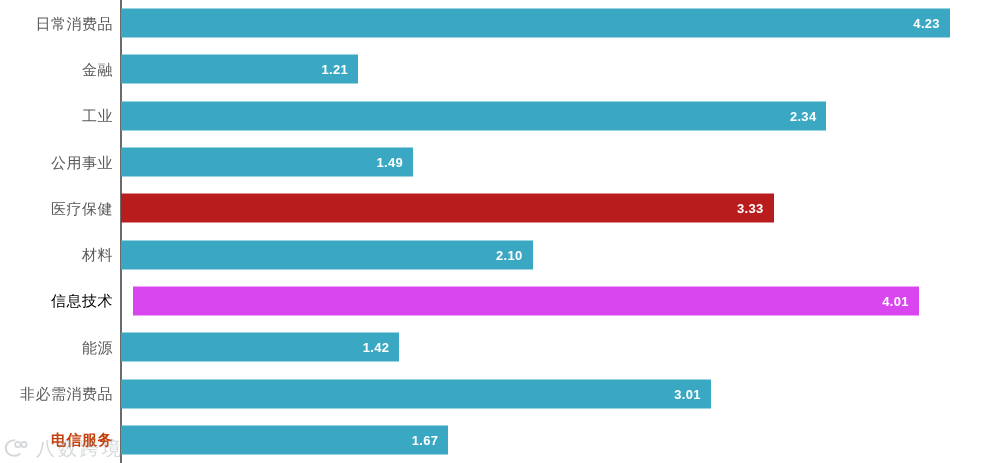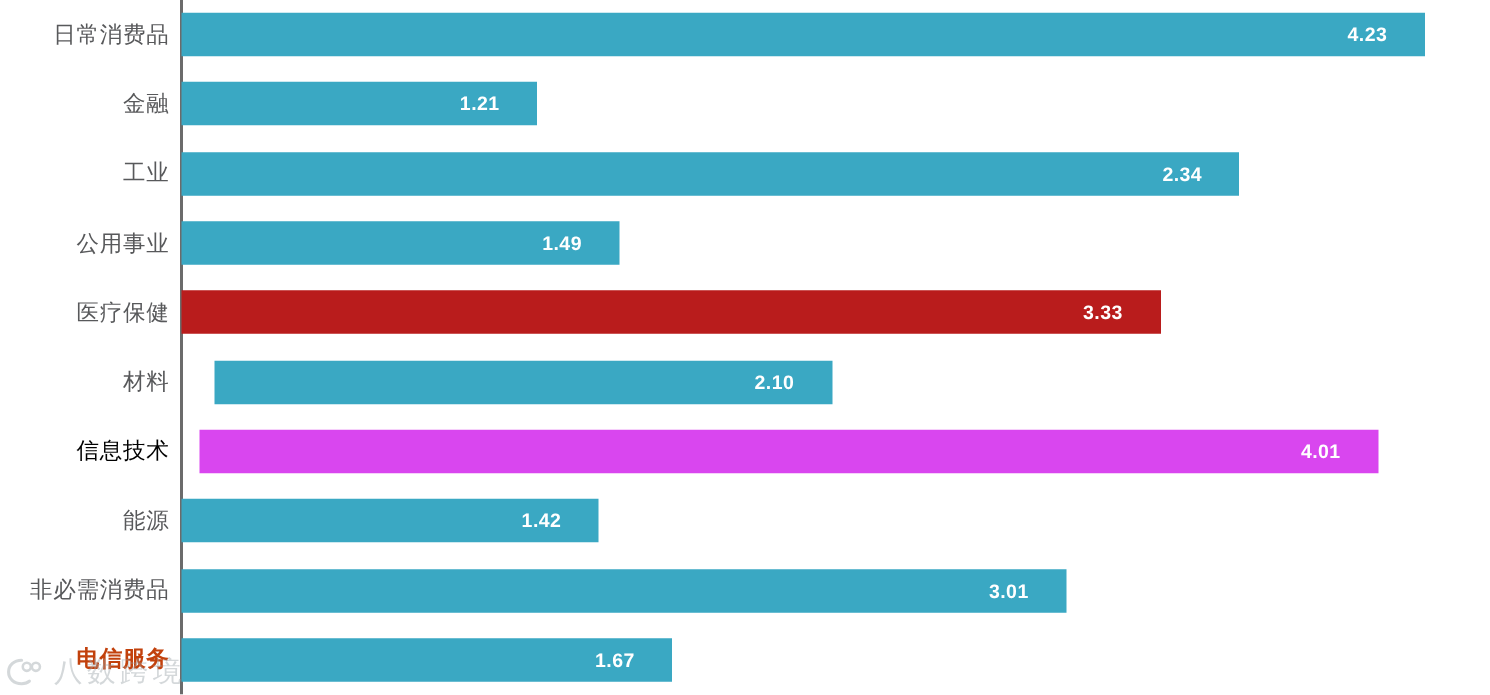--- a/index.html
+++ b/index.html
@@ -78,21 +78,21 @@
     transform: translateY(-50%);
   }
 
   .bar {
     height: 29px;
     background: #3aa8c3;
     display: flex;
     align-items: center;
     justify-content: flex-end;
     box-sizing: border-box;
-    padding-right: 25px;
+    padding-right: 10px;
   }
 
   .bar-value {
     color: #ffffff;
     font-size: 13px;
     font-weight: bold;
     line-height: 1;
     letter-spacing: 0.3px;
     white-space: nowrap;
   }
@@ -173,21 +173,21 @@
         <div class="bar-track">
           <div class="bar" style="width: 74.8315%; background: #b91c1c;">
             <span class="bar-value" style="color: rgb(255, 255, 255);">3.33</span>
           </div>
         </div>
       </div>
 
       <div class="bar-row">
         <div class="cat-label" style="color: rgb(88, 89, 91);">材料</div>
         <div class="bar-track">
-          <div class="bar" style="width: 47.191%; background: rgb(58, 168, 195); margin-left: 22px;">
+          <div class="bar" style="width: 47.191%; background: rgb(58, 168, 195);">
             <span class="bar-value" style="color: rgb(255, 255, 255);">2.10</span>
           </div>
         </div>
       </div>
 
       <div class="bar-row">
         <div class="cat-label" style="color: #000000;">信息技术</div>
         <div class="bar-track">
           <div class="bar" style="width: 90.1124%; background: #d946ef; margin-left: 12px;">
             <span class="bar-value" style="color: rgb(255, 255, 255);">4.01</span>

